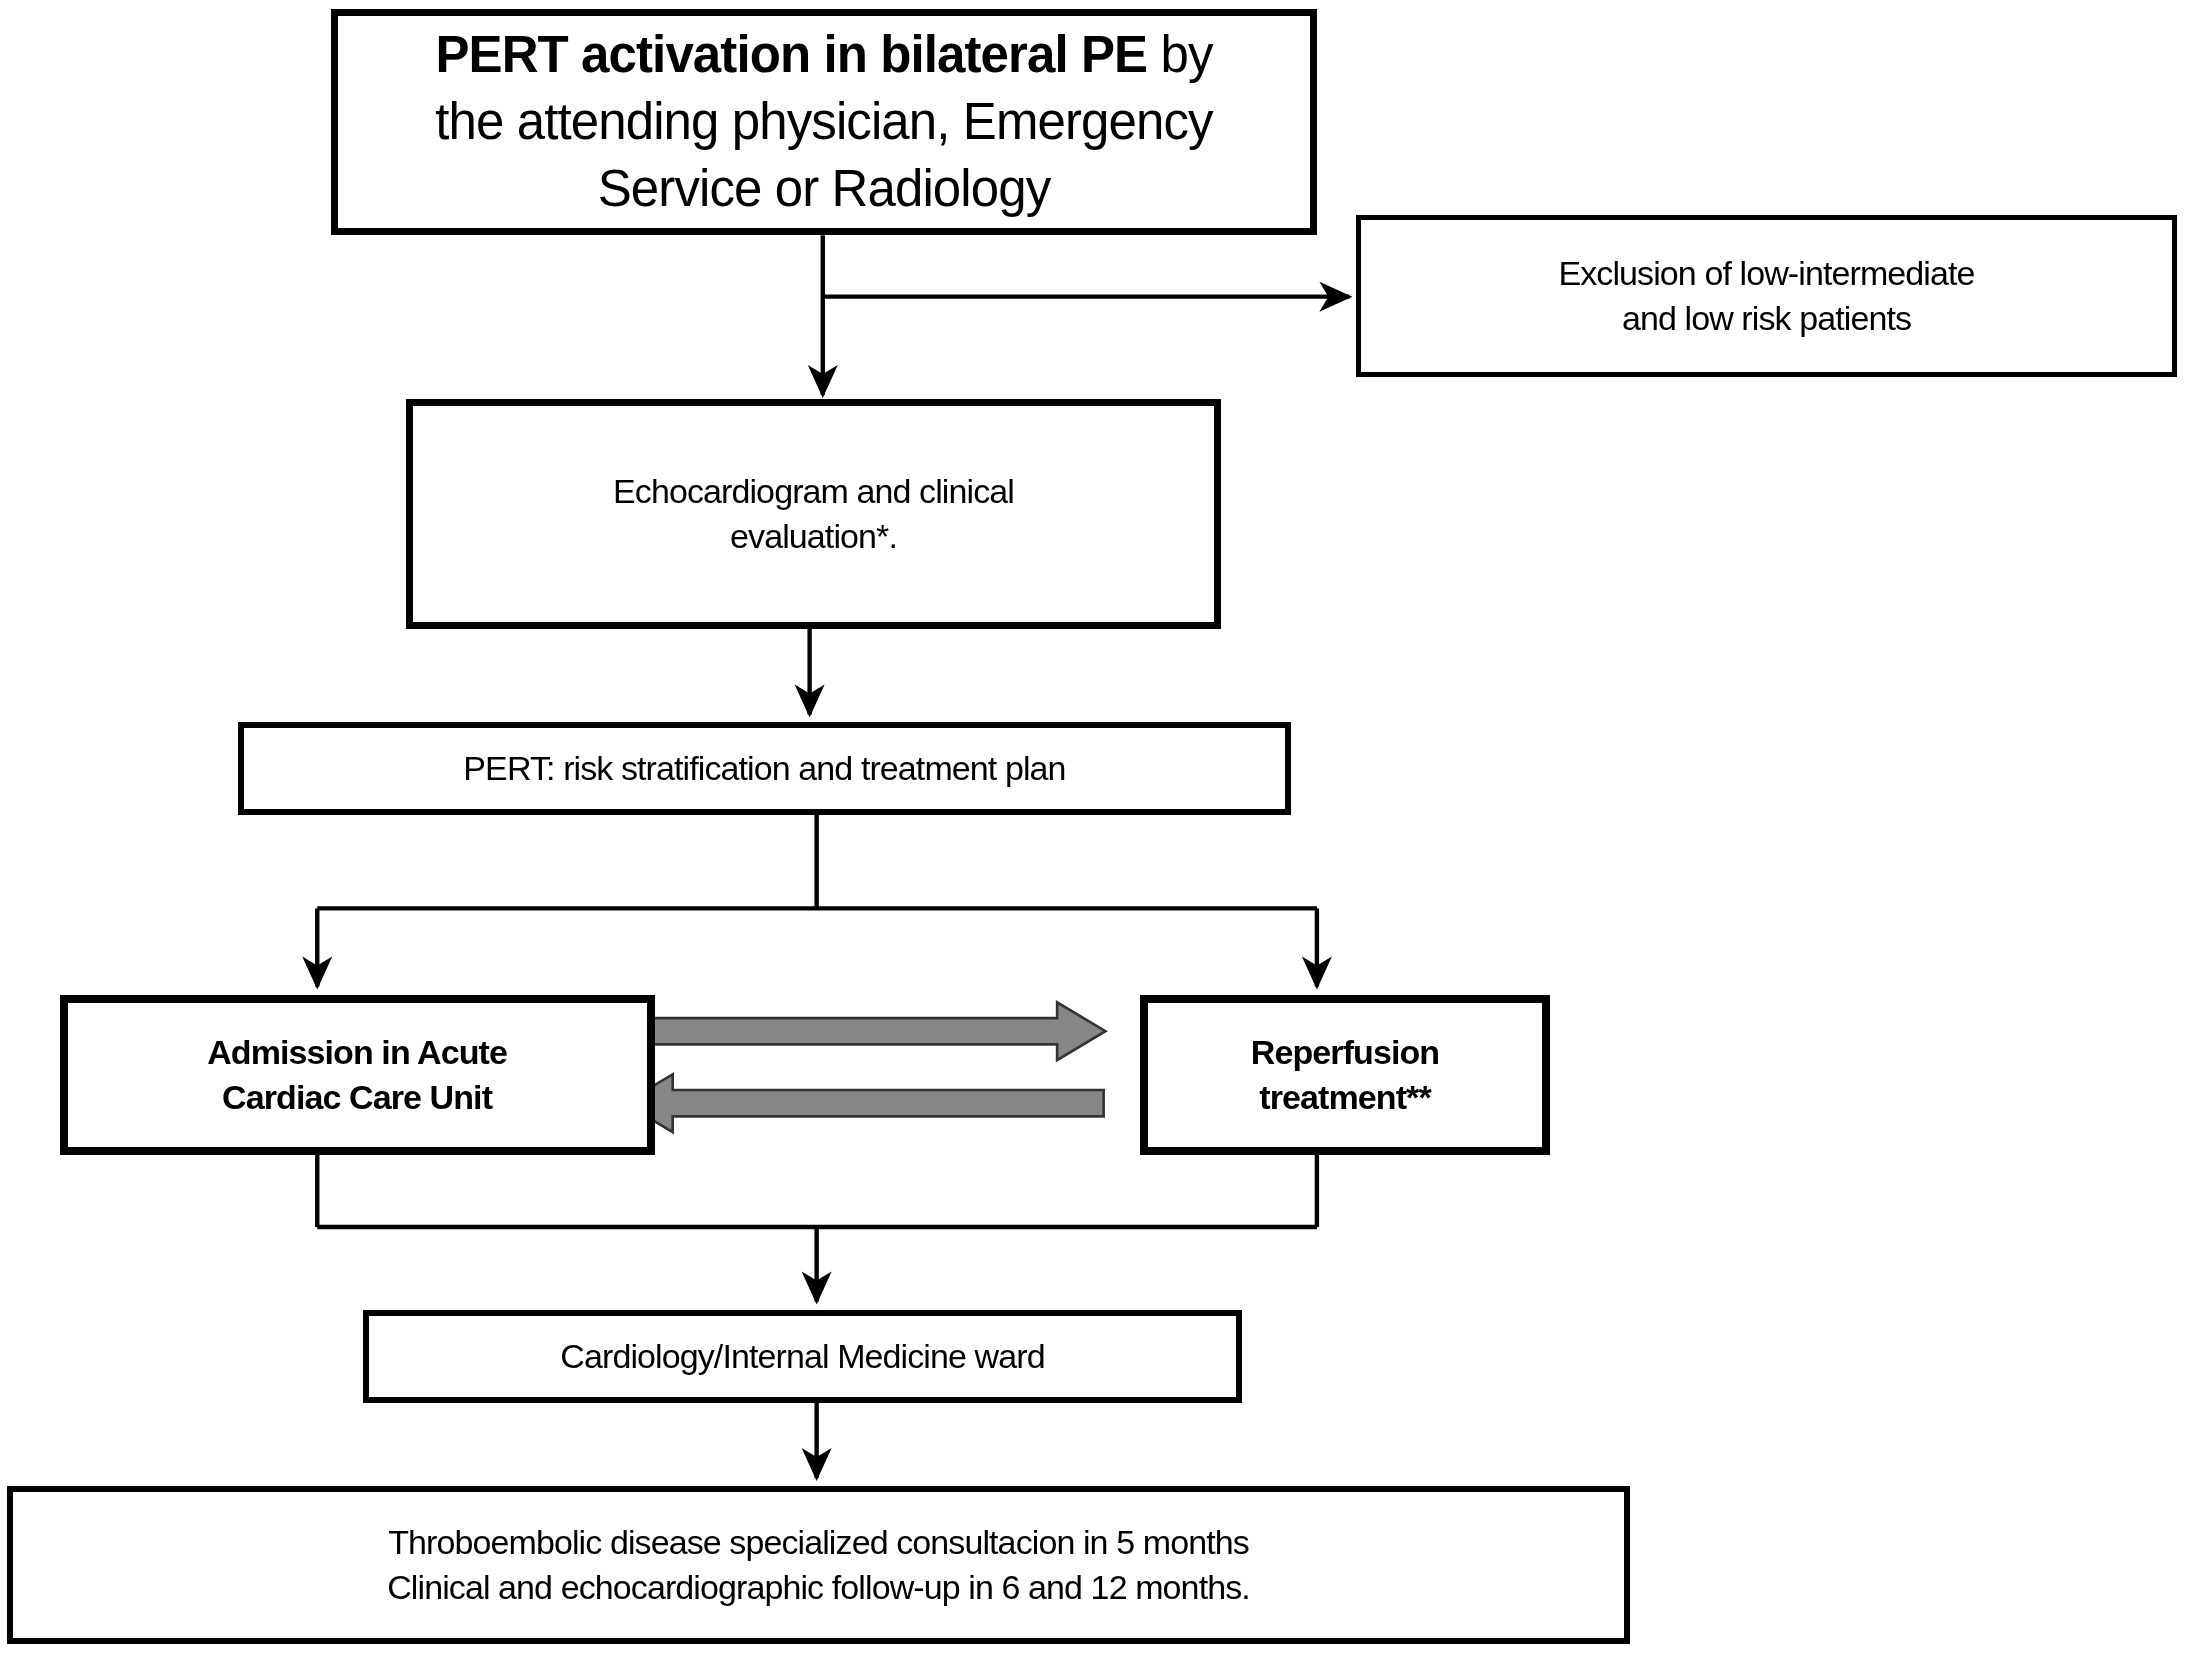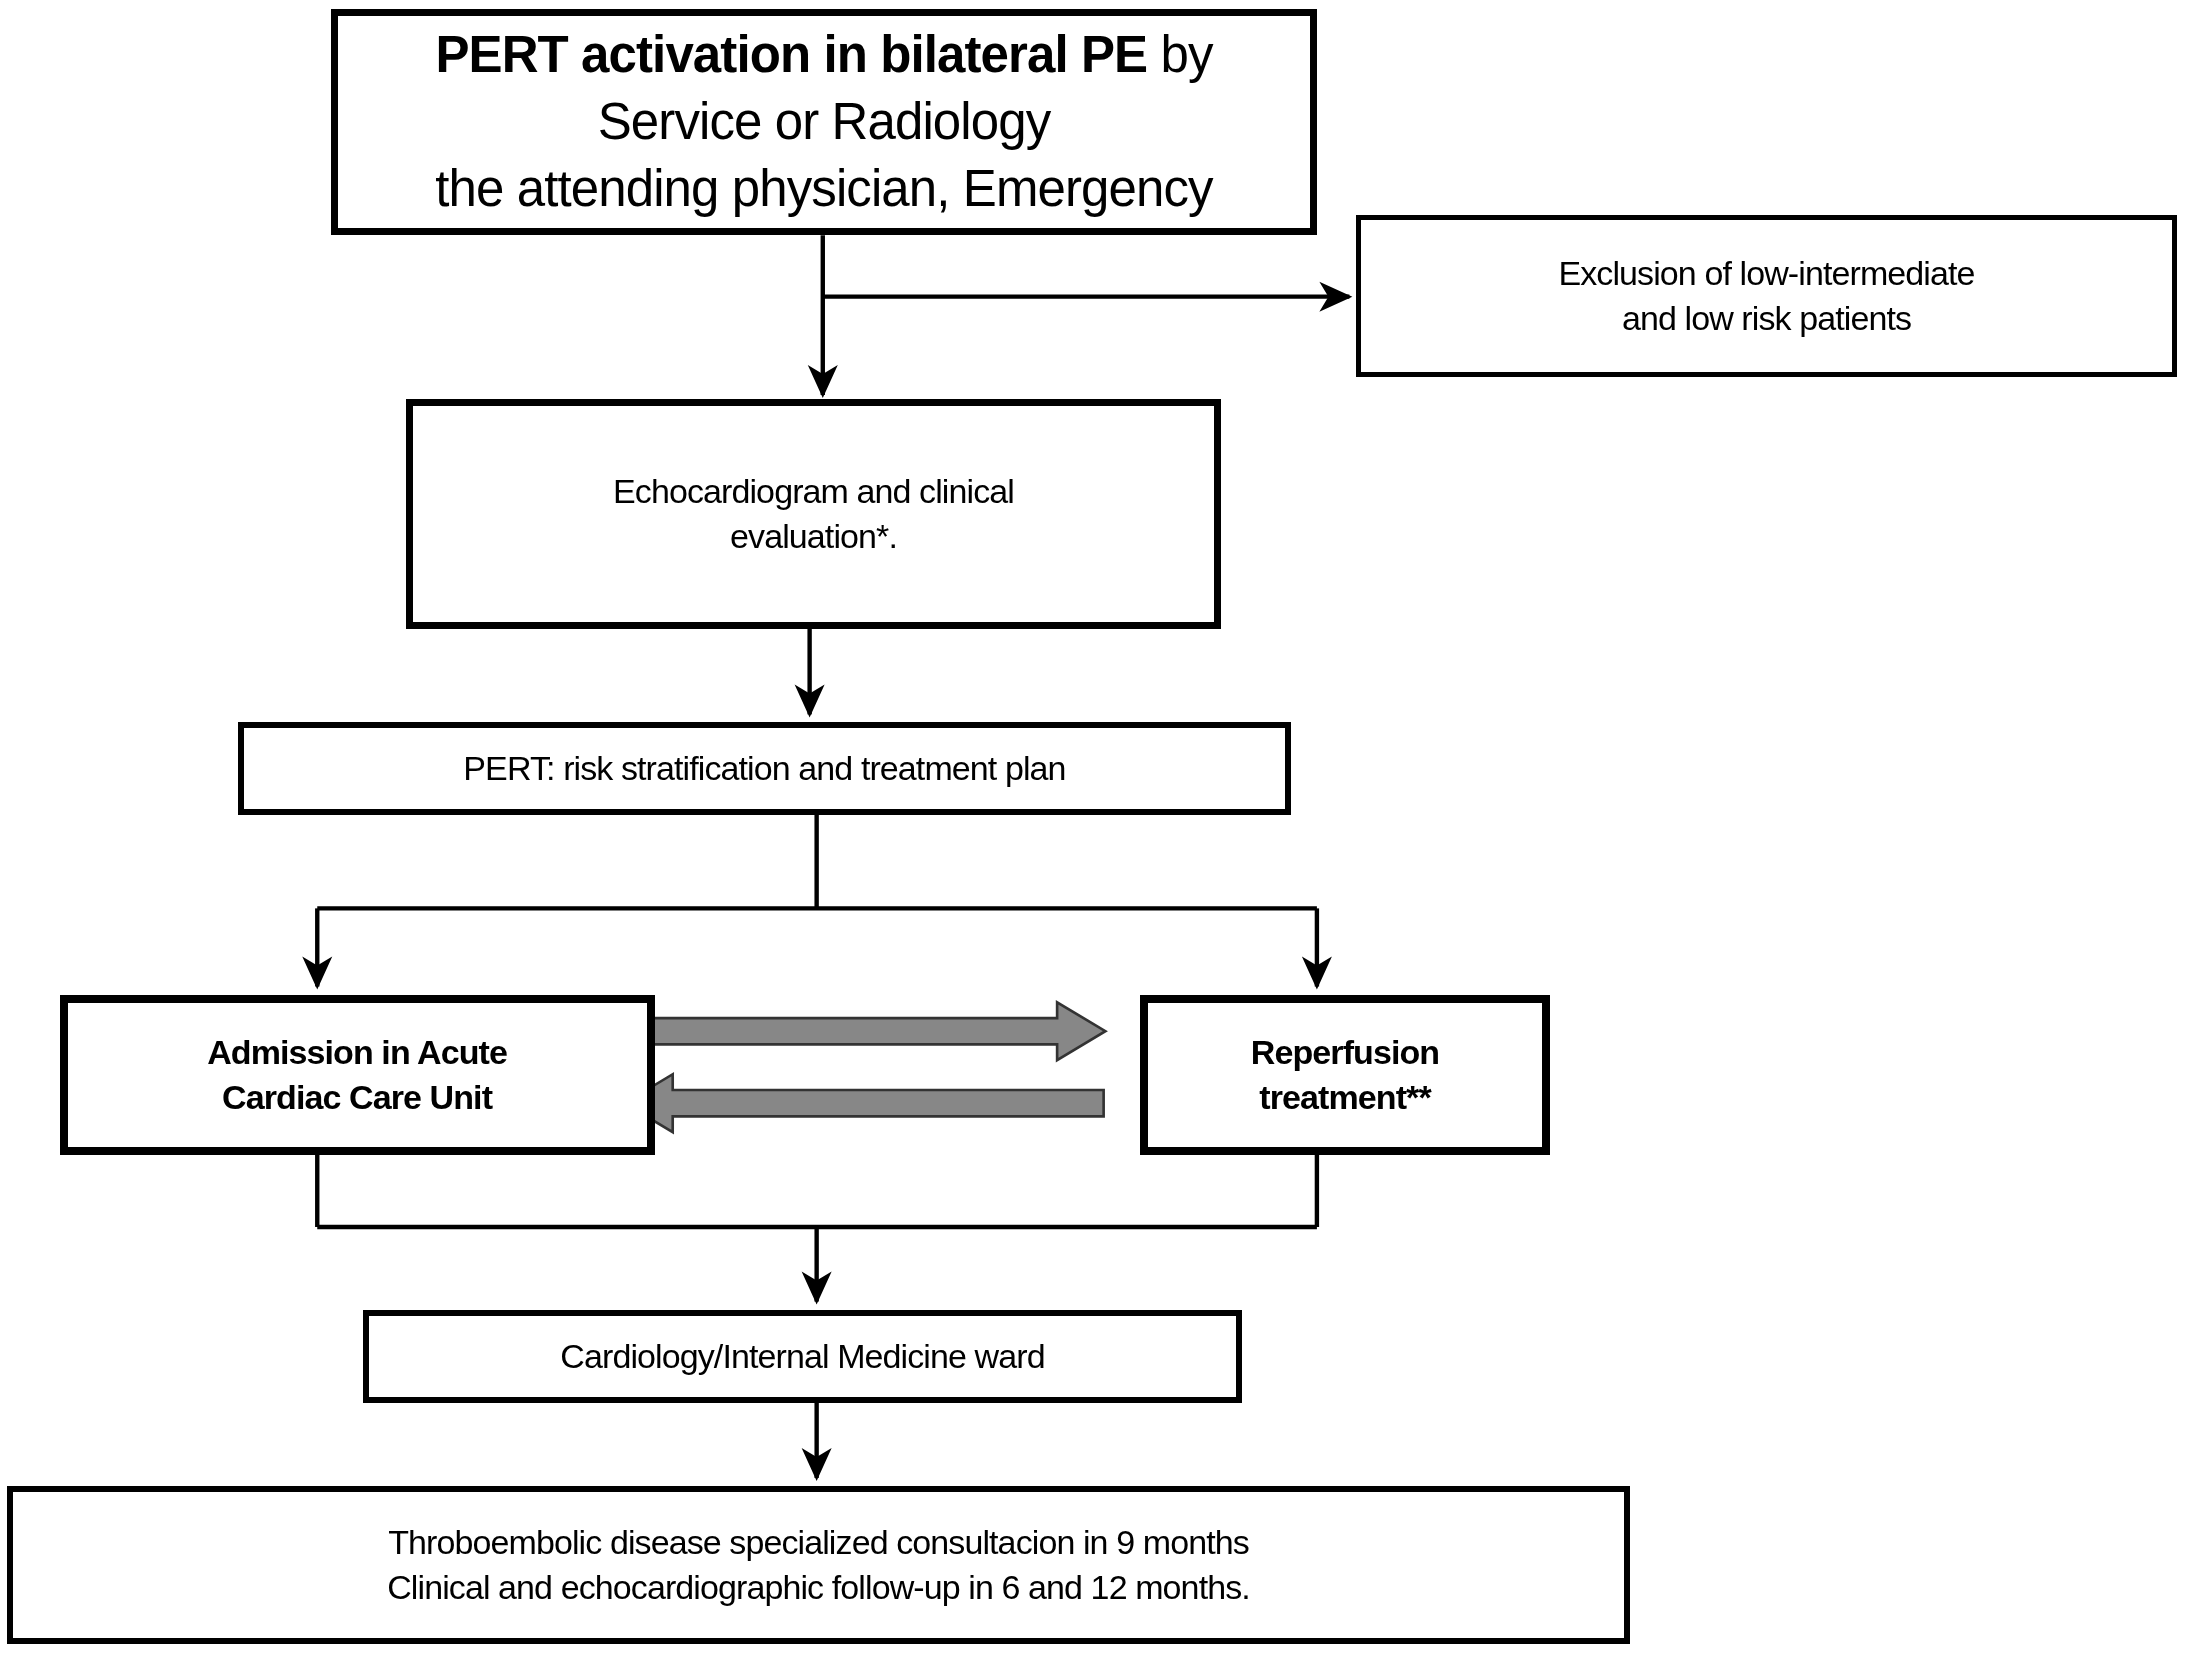--- a/index.html
+++ b/index.html
@@ -76,22 +76,22 @@
     <polygon class="block" points="712,1160 1204,1160 1204,1142 1259,1175 1204,1208 1204,1190 712,1190"></polygon>
     <polygon class="block" points="1257,1242 766,1242 766,1224 711,1257 766,1290 766,1272 1257,1272"></polygon>
 
     <path class="line" d="M361,1313 V1398 M1500,1313 V1398 M361,1398 H1500"></path>
     <path class="line" d="M930,1398 V1483" marker-end="url(#arrowhead)"></path>
     <path class="line" d="M930,1596 V1684" marker-end="url(#arrowhead)"></path>
   </svg>
 
   <div class="node" style="left:331px;top:8.8px;width:986px;height:226px;border-width:7px;font-size:51px">
     <div class="ln"><span class="b">PERT activation in bilateral PE</span><span> by</span></div>
+    <div class="ln">the attending physician, Emergency</div>
     <div class="ln">Service or Radiology</div>
-    <div class="ln">the attending physician, Emergency</div>
   </div>
 
   <div class="node" style="left:1356px;top:215px;width:821px;height:162px;border-width:5.3px">
     <div class="ln">Exclusion of low-intermediate</div>
     <div class="ln">and low risk patients</div>
   </div>
 
   <div class="node" style="left:406px;top:399px;width:815px;height:230px;border-width:7px">
     <div class="ln">Echocardiogram and clinical</div>
     <div class="ln">evaluation*.</div>
@@ -109,18 +109,18 @@
   <div class="node bold" style="left:1105px;top:995px;width:410px;height:160px;border-width:8px">
     <div class="ln">Reperfusion</div>
     <div class="ln">treatment**</div>
   </div>
 
   <div class="node" style="left:363px;top:1310px;width:879px;height:93px;border-width:6.1px">
     <div class="ln">Cardiology/Internal Medicine ward</div>
   </div>
 
   <div class="node" style="left:7px;top:1486px;width:1623px;height:158px;border-width:6.1px">
-    <div class="ln">Throboembolic disease specialized consultacion in 9 months</div>
+    <div class="ln">Throboembolic disease specialized consultacion in 5 months</div>
     <div class="ln">Clinical and echocardiographic follow-up in 6 and 12 months.</div>
   </div>
 
 </div>
 
 
 </body></html>

